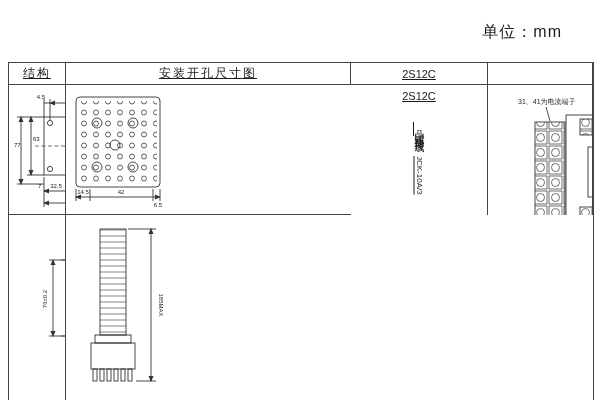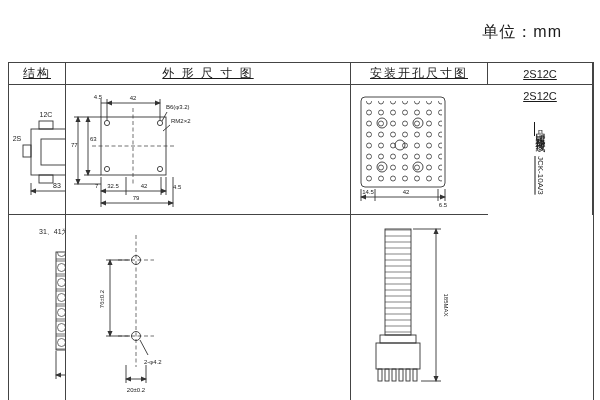--- a/index.html
+++ b/index.html
@@ -31,21 +31,20 @@
   .dim6 { font-size:6px; }
 </style>
 </head>
 <body>
 
 <div class="unit-label">单位：mm</div>
 
 <div class="spec-table">
 
   <div class="cell head">结构</div>
-  <div class="cell head">外 形 尺 寸 图</div>
   <div class="cell head">安装开孔尺寸图</div>
 
   <div class="cell structure-cell">
     <div class="model">2S12C</div>
     <div class="vtext">凸出式板后接线</div>
     <div class="vcode">JCK-10A/3</div>
   </div>
 
   <div class="cell">
     <svg width="285" height="130" viewBox="0 0 285 130">

